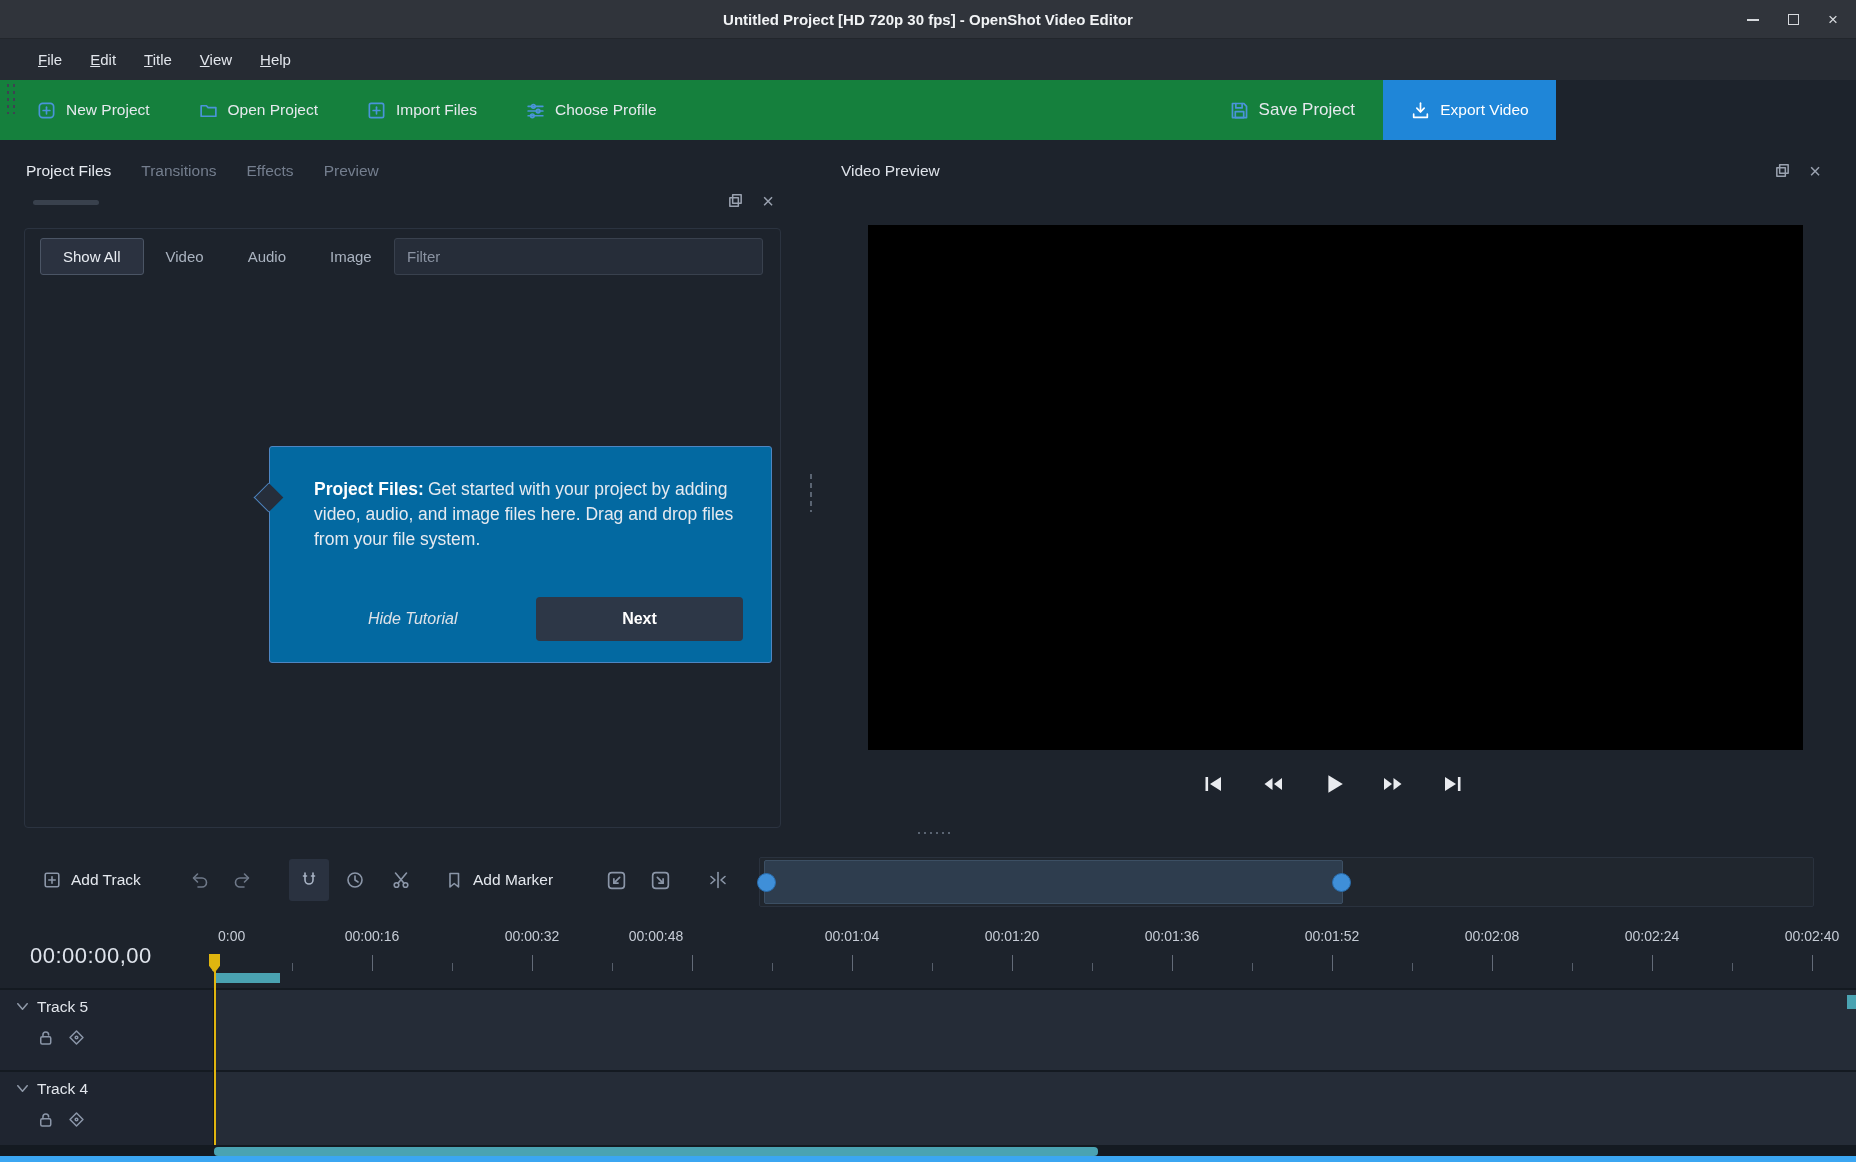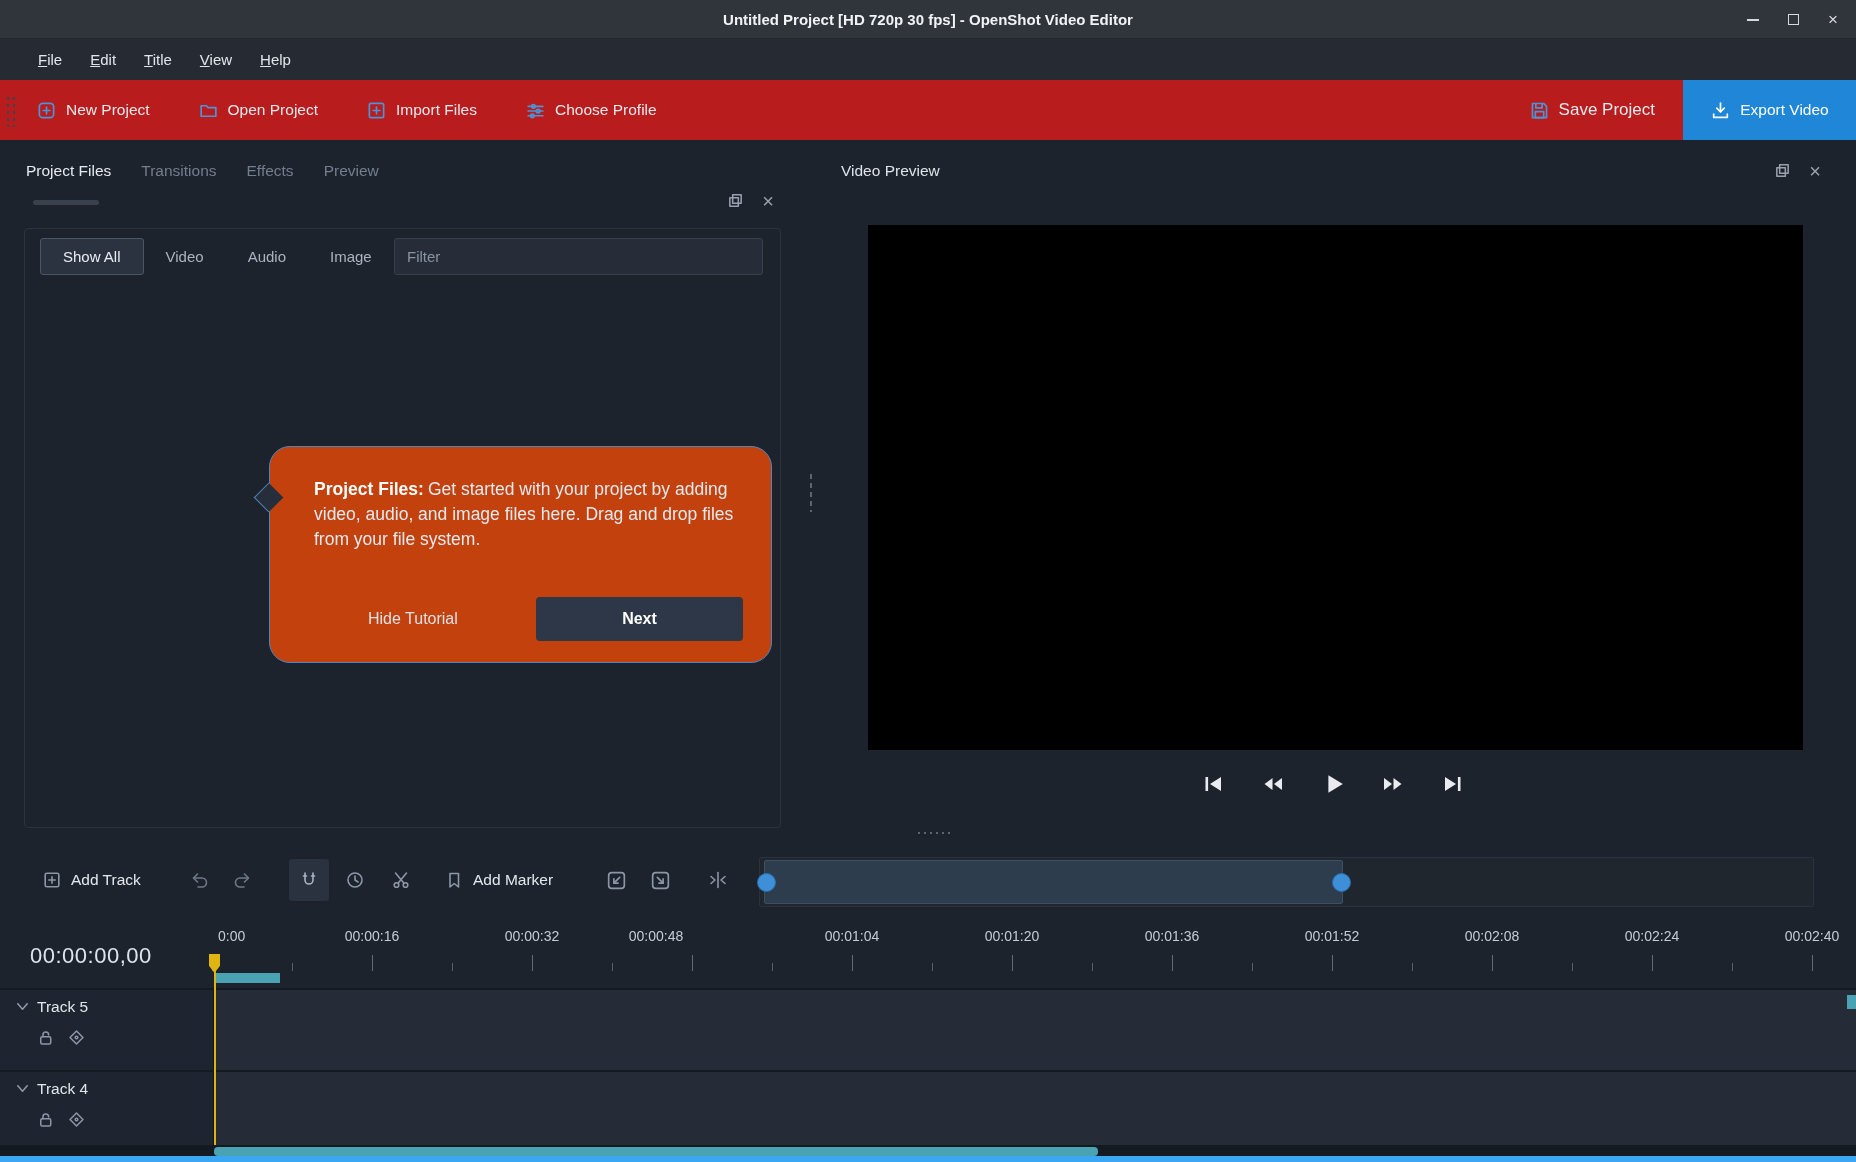--- a/index.html
+++ b/index.html
@@ -13,21 +13,21 @@
   .winbtn { width:26px; height:26px; display:flex; align-items:center; justify-content:center; color:#d6d9dd; font-size:17px; cursor:default; }
   .glyph-min { width:12px; height:0; border-bottom:2px solid #d6d9dd; display:inline-block; }
   .glyph-max { width:11px; height:11px; border:1.5px solid #d6d9dd; display:inline-block; }
 
   
   .menubar { position:absolute; left:0; top:39px; width:1856px; height:41px; background:#262b33; display:flex; align-items:center; padding-left:24px; }
   .menu-item { padding:6px 14px; font-size:15px; color:#e2e6ec; cursor:default; }
   .menu-item::first-letter { text-decoration:underline; }
 
   
-  .toolbar { position:absolute; left:0; top:80px; width:1856px; height:60px; background:#b91c1c; display:flex; align-items:center; }
+  .toolbar { position:absolute; left:0; top:80px; width:1556px; height:60px; background:#15803d; display:flex; }
   .grip { width:14px; height:34px; margin-left:4px; background-image:radial-gradient(#3c4450 1.3px, transparent 1.3px); background-size:6px 7px; background-position:1px 2px; }
   .tb-left { display:flex; align-items:center; gap:48px; margin-left:18px; }
   .tbtn { display:flex; align-items:center; gap:9px; font-size:15.5px; color:#e6e9ee; cursor:default; }
   .tbtn svg { color:#4a94d9; }
   .tb-right { margin-left:auto; display:flex; align-items:center; height:60px; }
   .save-btn { display:flex; align-items:center; gap:9px; font-size:17px; color:#e6e9ee; margin-right:28px; }
   .save-btn svg { color:#4a94d9; }
   .export-btn { height:60px; width:173px; background:#1f86d8; color:#ffffff; display:flex; align-items:center; justify-content:center; gap:9px; font-size:15.5px; }
   .export-btn svg { color:#ffffff; }
 
@@ -40,25 +40,25 @@
   .dock-ctrls { position:absolute; right:26px; top:52px; display:flex; gap:18px; align-items:center; color:#9aa2b0; }
   .dock-ctrls .x { font-size:20px; line-height:14px; }
   .panel-frame { position:absolute; left:24px; top:88px; width:757px; height:600px; border:1px solid #2b3340; border-radius:4px; }
   .filter-row { position:absolute; left:40px; top:98px; display:flex; align-items:center; }
   .fbtn { height:37px; padding:0 22px; display:flex; align-items:center; font-size:15px; color:#aab3c0; cursor:default; }
   .fbtn.active { border:1px solid #4b5565; background:#2b3240; border-radius:3px; color:#e9edf3; }
   .filter-input { position:absolute; left:394px; top:98px; width:369px; height:37px; background:#262d39; border:1px solid #39414e; border-radius:3px; color:#dfe3ea; font-size:15px; padding:0 12px; outline:none; font-family:"Liberation Sans", sans-serif; }
   .filter-input::placeholder { color:#8a93a2; }
 
   
-  .tutorial { position:absolute; left:269px; top:306px; width:503px; height:217px; background:#c2410c; border:1.5px solid #4e86c2; border-radius:21px; }
+  .tutorial { position:absolute; left:269px; top:306px; width:503px; height:217px; background:#0369a1; border:1.5px solid #4e86c2; border-radius:3px; }
   .tut-arrow { position:absolute; left:-12px; top:40px; width:21px; height:21px; background:#262e3b; border-left:1.5px solid #4e86c2; border-bottom:1.5px solid #4e86c2; transform:rotate(45deg); }
   .tut-text { position:absolute; left:44px; top:30px; width:424px; font-size:17.5px; line-height:1.42; color:#e6eaf0; }
   .tut-title { font-weight:bold; color:#ffffff; margin-right:4px; }
-  .hide-tut-btn { position:absolute; left:80px; top:150px; height:44px; padding:0 18px; display:flex; align-items:center; font-size:16px; color:#dde2e8; cursor:default; }
+  .hide-tut-btn { position:absolute; left:80px; top:150px; height:44px; padding:0 18px; display:flex; align-items:center; font-size:16px; color:#dde2e8; cursor:default;font-style:italic; }
   .next-btn { position:absolute; right:28px; top:150px; width:207px; height:44px; background:#2d3747; border-radius:4px; display:flex; align-items:center; justify-content:center; font-size:16px; font-weight:bold; color:#ffffff; cursor:default; }
 
   .v-splitter { position:absolute; left:808px; top:472px; width:6px; height:40px; background-image:radial-gradient(#5a6472 1.5px, transparent 1.5px); background-size:6px 9px; }
   .h-splitter { position:absolute; left:916px; top:830px; width:36px; height:6px; background-image:radial-gradient(#5a6472 1.4px, transparent 1.4px); background-size:6px 6px; }
 
   .right-dock { position:absolute; left:823px; top:140px; width:1020px; height:703px; }
   .preview-title { position:absolute; left:18px; top:22px; font-size:15.5px; color:#dfe3ea; }
   .preview-ctrls { position:absolute; right:22px; top:22px; display:flex; gap:18px; align-items:center; color:#9aa2b0; }
   .preview-ctrls .x { font-size:20px; line-height:14px; }
   .video-area { position:absolute; left:45px; top:85px; width:935px; height:525px; background:#000000; }

